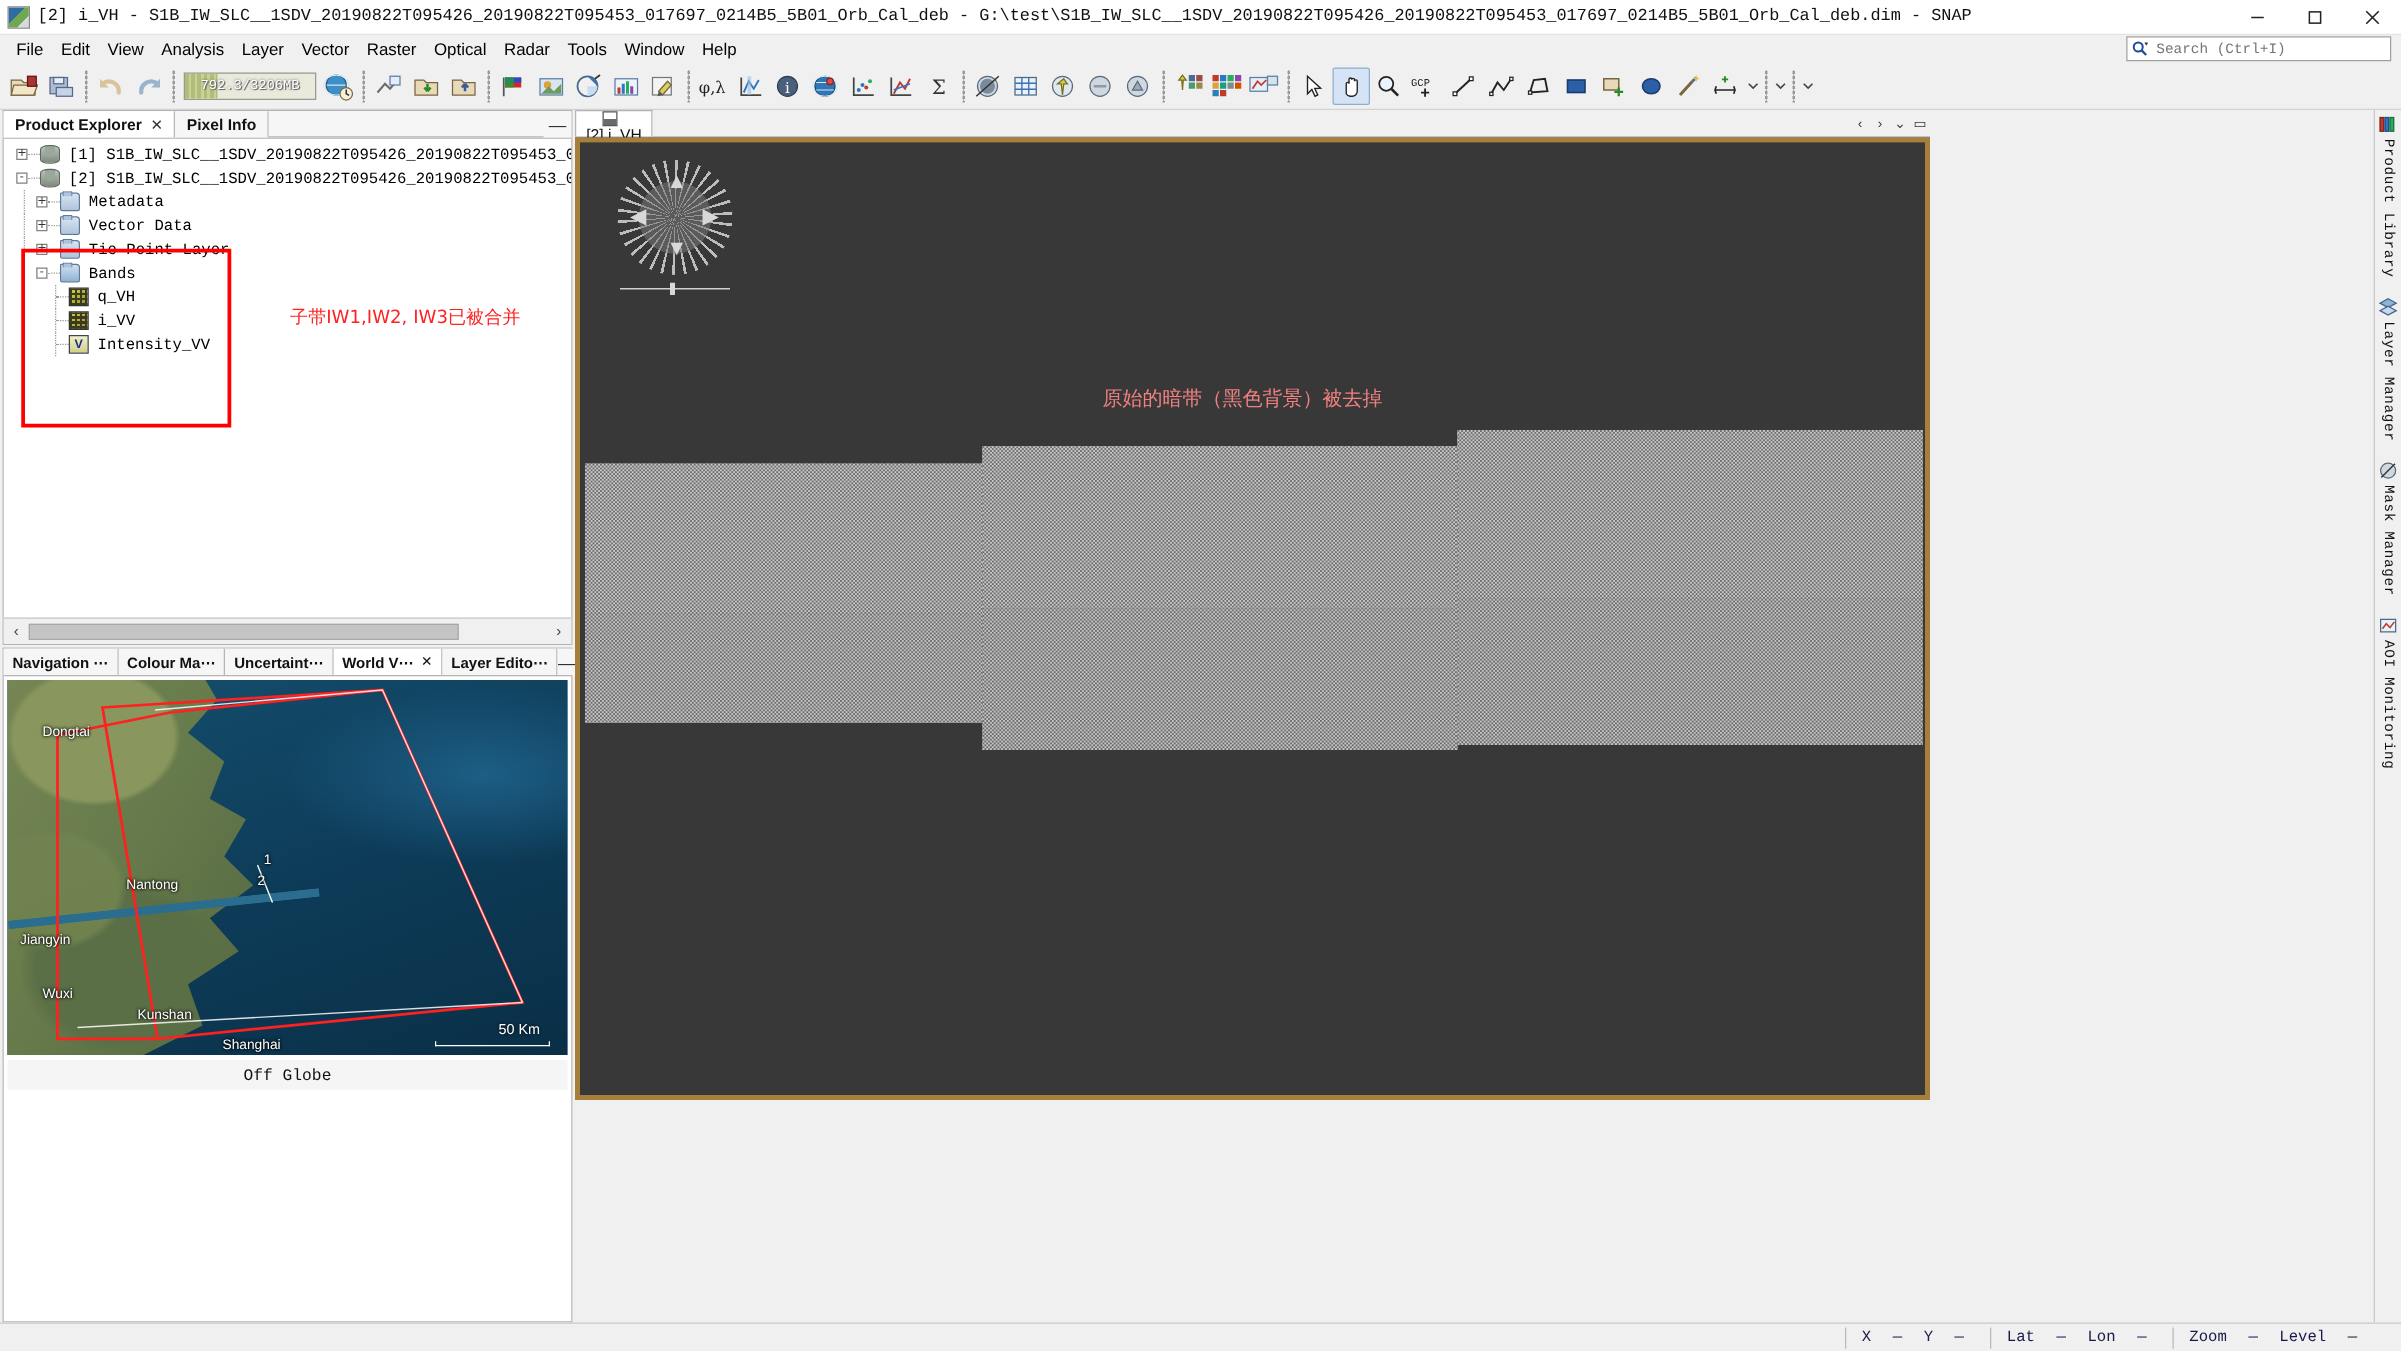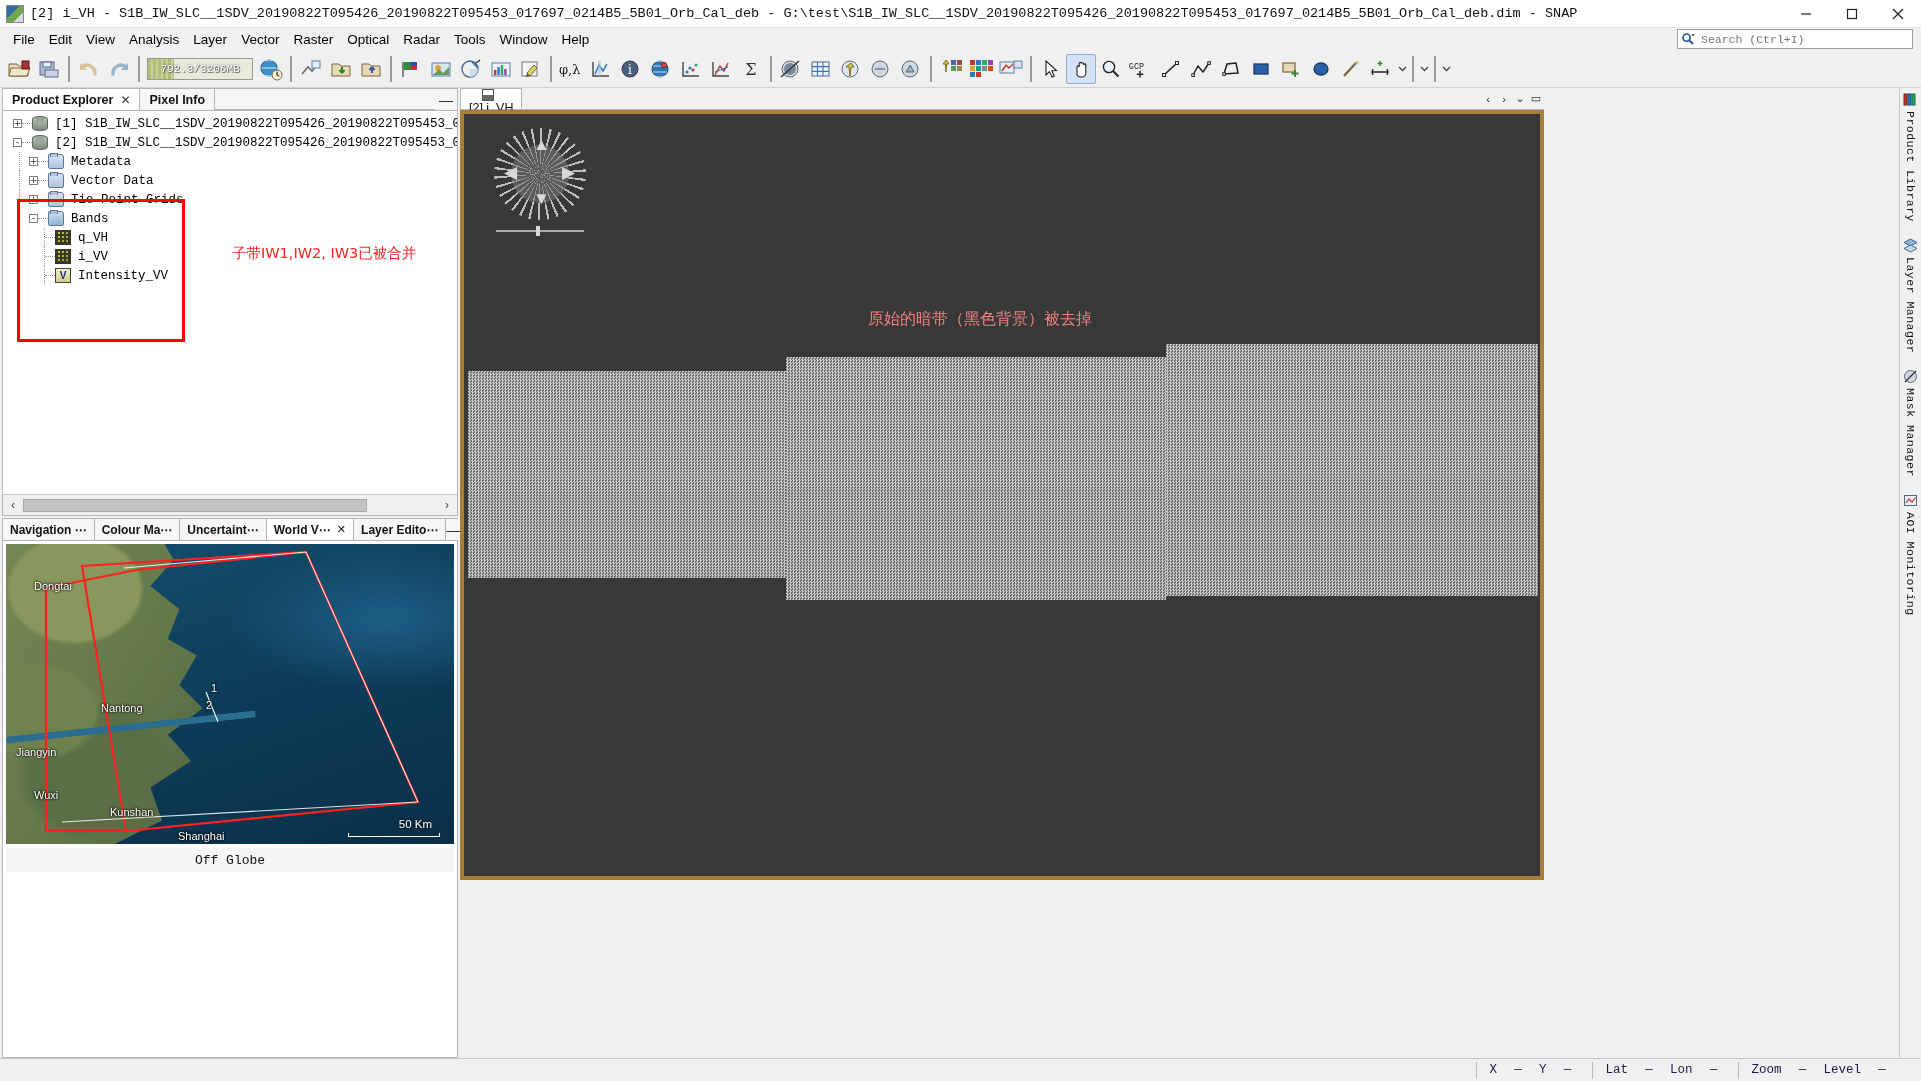--- a/index.html
+++ b/index.html
@@ -40,21 +40,21 @@
     position: absolute; left: 0; top: 28px; width: 1921px; height: 22px;
     background: #f0f0f0; display: flex; align-items: center; padding-left: 6px;
   }
   .menu-item {
     padding: 2px 7px; font-size: 13.5px; color: #000; cursor: default;
     white-space: nowrap;
   }
 
   
   #searchbox {
-    position: absolute; right: 8px; top: 29px; width: 236px; height: 20px;
+    position: absolute; right: 8px; top: 29px; width: 212px; height: 20px;
     background: #fff; border: 1px solid #a0a0a0; display: flex; align-items: center;
     padding-left: 3px;
   }
   #search-icon-wrap { display: flex; align-items: center; margin-right: 4px; }
   #search-input {
     border: none; outline: none; flex: 1; font-size: 11.5px;
     font-family: "Liberation Mono", monospace; color: #3a3a6a; background: transparent;
   }
 
   
@@ -321,21 +321,21 @@
                      #bdbdbd 312deg 315deg, transparent 315deg 324deg,
                      #bdbdbd 324deg 327deg, transparent 327deg 336deg,
                      #bdbdbd 336deg 339deg, transparent 339deg 348deg,
                      #bdbdbd 348deg 351deg, transparent 351deg 360deg);
   }
   .cmp-arrow { position: absolute; color: #d8d8d8; font-size: 17px; line-height: 1; }
   #cmp-zoomline {
     position: absolute; left: 30px; top: 112px; width: 92px; height: 10px;
   }
   #cn-note-2 {
-    position: absolute; left: 404px; top: 195px; z-index: 4;
+    position: absolute; left: 418px; top: 195px; z-index: 4;
     color: #f08080; font-size: 16px;
     font-family: "DejaVu Sans", "Liberation Sans", sans-serif; white-space: nowrap;
   }
 
   
   #right-dock {
     position: absolute; right: 0; top: 88px; width: 22px; height: 970px;
     background: #f0f0f0; border-left: 1px solid #c8c8c8;
     display: flex; flex-direction: column; align-items: center; padding-top: 4px;
   }
@@ -783,21 +783,21 @@
         <span class="tlabel">Vector Data</span>
       </div>
 
       <div class="trow">
         <span class="tw" style="width:16px"></span>
         <span class="vline"></span>
         <span class="tw" style="width:9px"></span>
         <span class="expander">+</span>
         <span class="dotline"></span>
         <span class="ico folder"></span>
-        <span class="tlabel">Tie-Point Grids</span>
+        <span class="tlabel">Tie-Point Layer</span>
       </div>
 
       <div class="trow">
         <span class="tw" style="width:16px"></span>
         <span class="vline"></span>
         <span class="tw" style="width:9px"></span>
         <span class="expander">-</span>
         <span class="dotline"></span>
         <span class="ico folder open"></span>
         <span class="tlabel">Bands</span>

